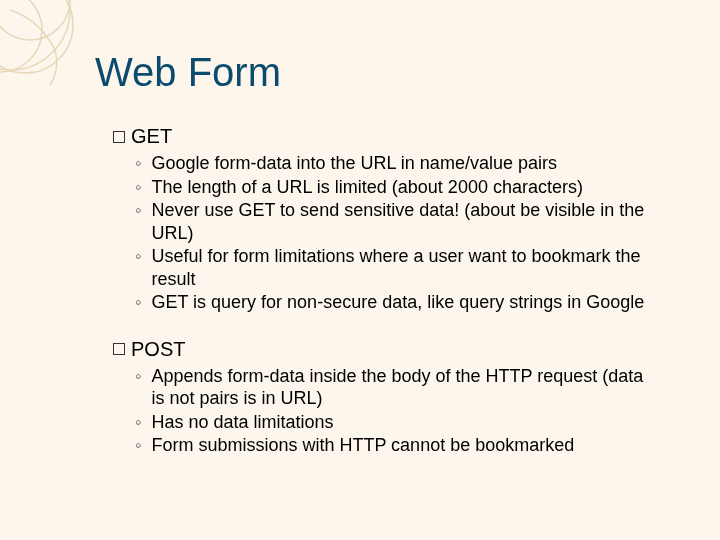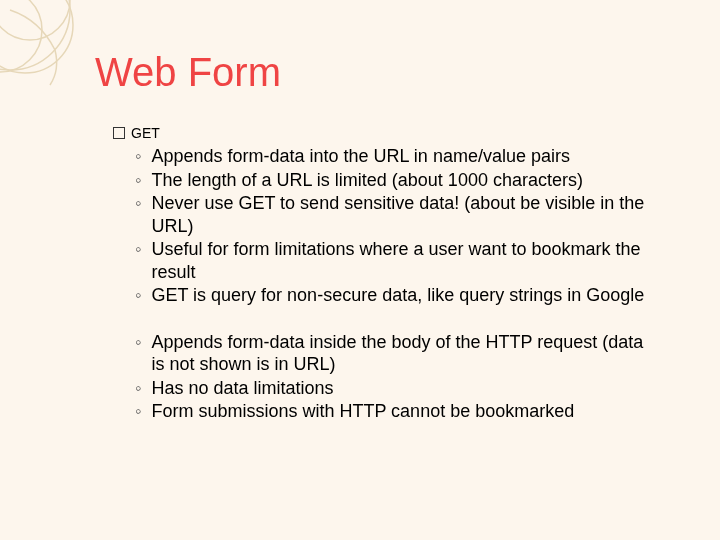--- a/index.html
+++ b/index.html
@@ -20,21 +20,21 @@
     pointer-events: none;
   }
   .slide {
     position: absolute;
     top: 50px;
     left: 95px;
     right: 60px;
   }
   .title {
     font-size: 40px;
-    color: #ef4444;
+    color: #0c4a6e;
     margin-bottom: 30px;
     font-weight: normal;
   }
   .section {
     margin-bottom: 24px;
   }
   .section-header {
     display: flex;
     align-items: center;
     margin-bottom: 4px;
@@ -42,21 +42,21 @@
   }
   .checkbox {
     width: 12px;
     height: 12px;
     border: 1.5px solid #333;
     margin-right: 6px;
     flex-shrink: 0;
     display: inline-block;
   }
   .section-label {
-    font-size: 14px;
+    font-size: 20px;
     color: #000;
   }
   .sub-list {
     margin-left: 40px;
   }
   .sub-item {
     display: flex;
     align-items: flex-start;
     font-size: 18px;
     color: #000;
@@ -89,46 +89,50 @@
   <h1 class="title">Web Form</h1>
 
   <div class="section">
     <div class="section-header">
       <span class="checkbox"></span>
       <span class="section-label">GET</span>
     </div>
     <div class="sub-list">
       <div class="sub-item">
         <span class="sub-bullet">◦</span>
-        <span class="sub-text">Appends form-data into the URL in name/value pairs</span>
+        <span class="sub-text">Google form-data into the URL in name/value pairs</span>
       </div>
       <div class="sub-item">
         <span class="sub-bullet">◦</span>
-        <span class="sub-text">The length of a URL is limited (about 1000 characters)</span>
+        <span class="sub-text">The length of a URL is limited (about 2000 characters)</span>
       </div>
       <div class="sub-item">
         <span class="sub-bullet">◦</span>
         <span class="sub-text">Never use GET to send sensitive data! (about be visible in the URL)</span>
       </div>
       <div class="sub-item">
         <span class="sub-bullet">◦</span>
         <span class="sub-text">Useful for form limitations where a user want to bookmark the result</span>
       </div>
       <div class="sub-item">
         <span class="sub-bullet">◦</span>
         <span class="sub-text">GET is query for non-secure data, like query strings in Google</span>
       </div>
     </div>
   </div>
 
   <div class="section">
+    <div class="section-header">
+      <span class="checkbox"></span>
+      <span class="section-label">POST</span>
+    </div>
     <div class="sub-list">
       <div class="sub-item">
         <span class="sub-bullet">◦</span>
-        <span class="sub-text">Appends form-data inside the body of the HTTP request (data is not shown is in URL)</span>
+        <span class="sub-text">Appends form-data inside the body of the HTTP request (data is not pairs is in URL)</span>
       </div>
       <div class="sub-item">
         <span class="sub-bullet">◦</span>
         <span class="sub-text">Has no data limitations</span>
       </div>
       <div class="sub-item">
         <span class="sub-bullet">◦</span>
         <span class="sub-text">Form submissions with HTTP cannot be bookmarked</span>
       </div>
     </div>

